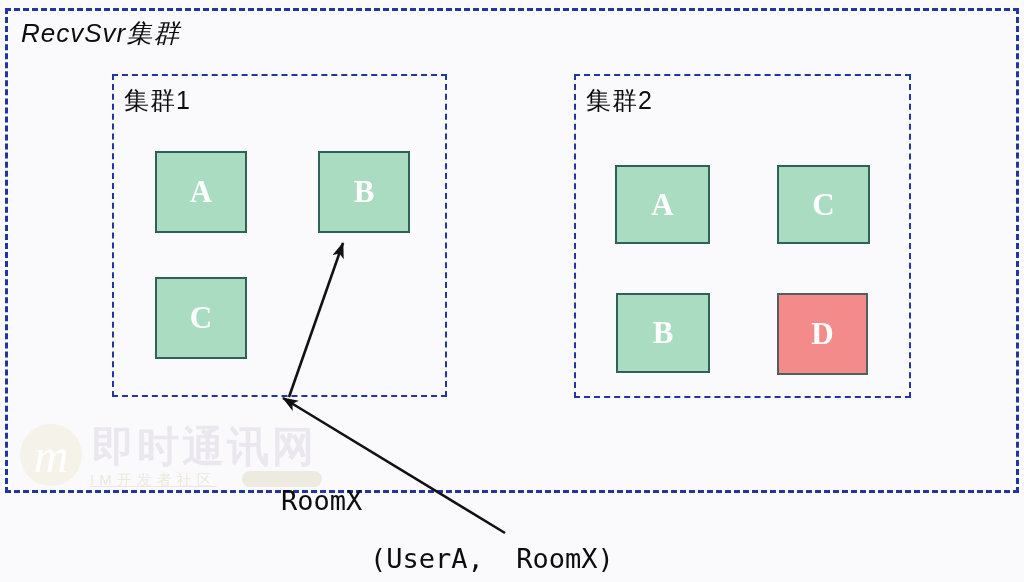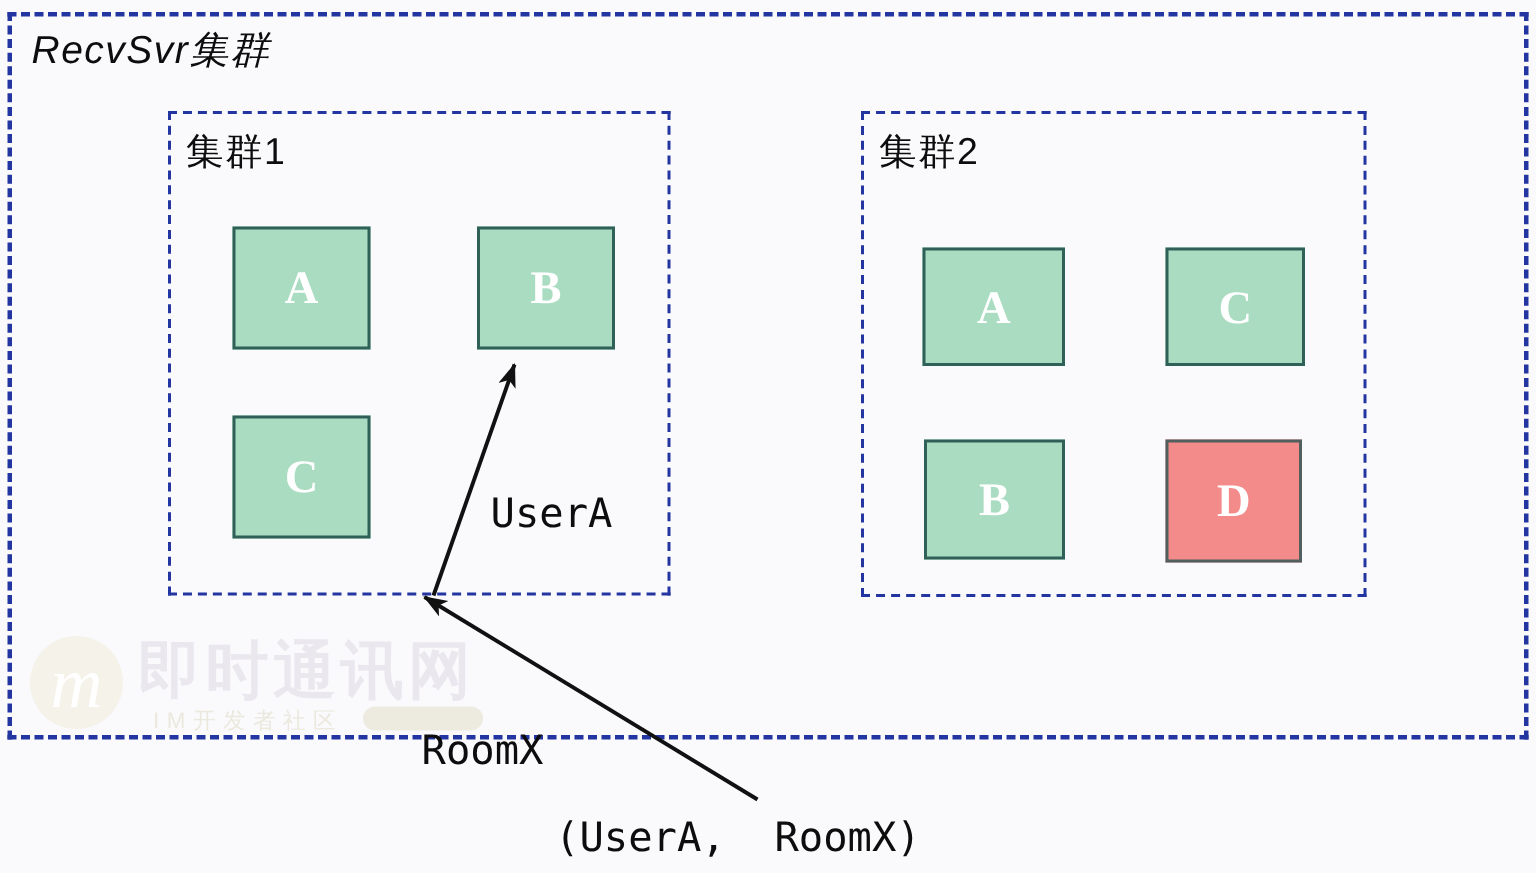--- a/index.html
+++ b/index.html
@@ -58,22 +58,22 @@
     position:absolute;left:0;top:5px;width:62px;height:62px;border-radius:50%;
     background:#f5f2e9;color:#ffffff;
     font-family:"Liberation Serif",serif;font-style:italic;font-size:48px;
     display:flex;align-items:center;justify-content:center;
   }
   .wm-text{
     position:absolute;left:72px;top:0px;
     font-size:42px;font-weight:bold;color:#eae8ee;letter-spacing:3px;
   }
   .wm-sub{
-    position:absolute;left:82px;top:52px;
-    font-size:15px;color:#ebe9de;letter-spacing:5px;
+    position:absolute;left:70px;top:52px;
+    font-size:15px;color:#ebe9de;letter-spacing:5px;text-decoration:underline;
   }
   .wm-badge{
     position:absolute;left:222px;top:52px;width:80px;height:16px;
     background:#edebe0;border-radius:8px;
   }
 </style>
 </head>
 <body>
 
 <div class="canvas">
@@ -107,17 +107,16 @@
   <svg class="arrows" width="1024" height="582">
     <defs>
       <marker id="ah" markerUnits="userSpaceOnUse" markerWidth="18" markerHeight="14" refX="15" refY="6" orient="auto">
         <path d="M0,0 L16,6 L0,12 L4,6 z" fill="#111111"></path>
       </marker>
     </defs>
     <line x1="289" y1="397" x2="343" y2="243" stroke="#111111" stroke-width="2.6" marker-end="url(#ah)"></line>
     <line x1="505" y1="533" x2="283" y2="398" stroke="#111111" stroke-width="2.6" marker-end="url(#ah)"></line>
   </svg>
 
-  <div class="lbl lbl-user">UserA</div>
   <div class="lbl lbl-room">RoomX</div>
   <div class="lbl lbl-tuple">(UserA,  RoomX)</div>
 
 </div>
 
 </body></html>

